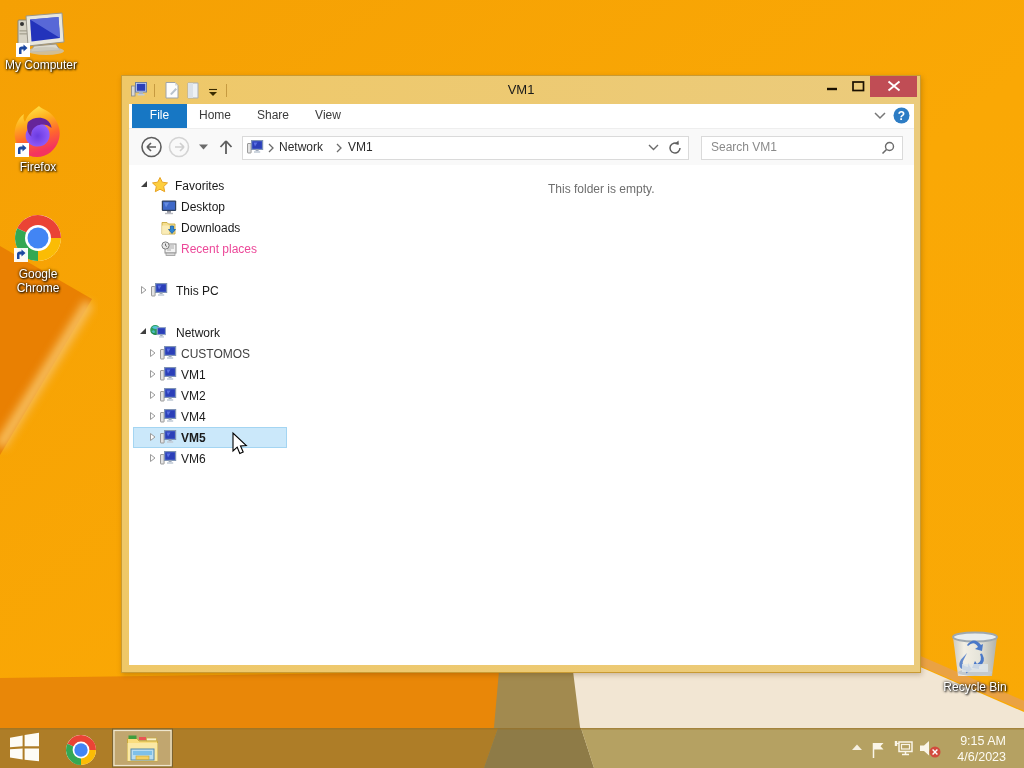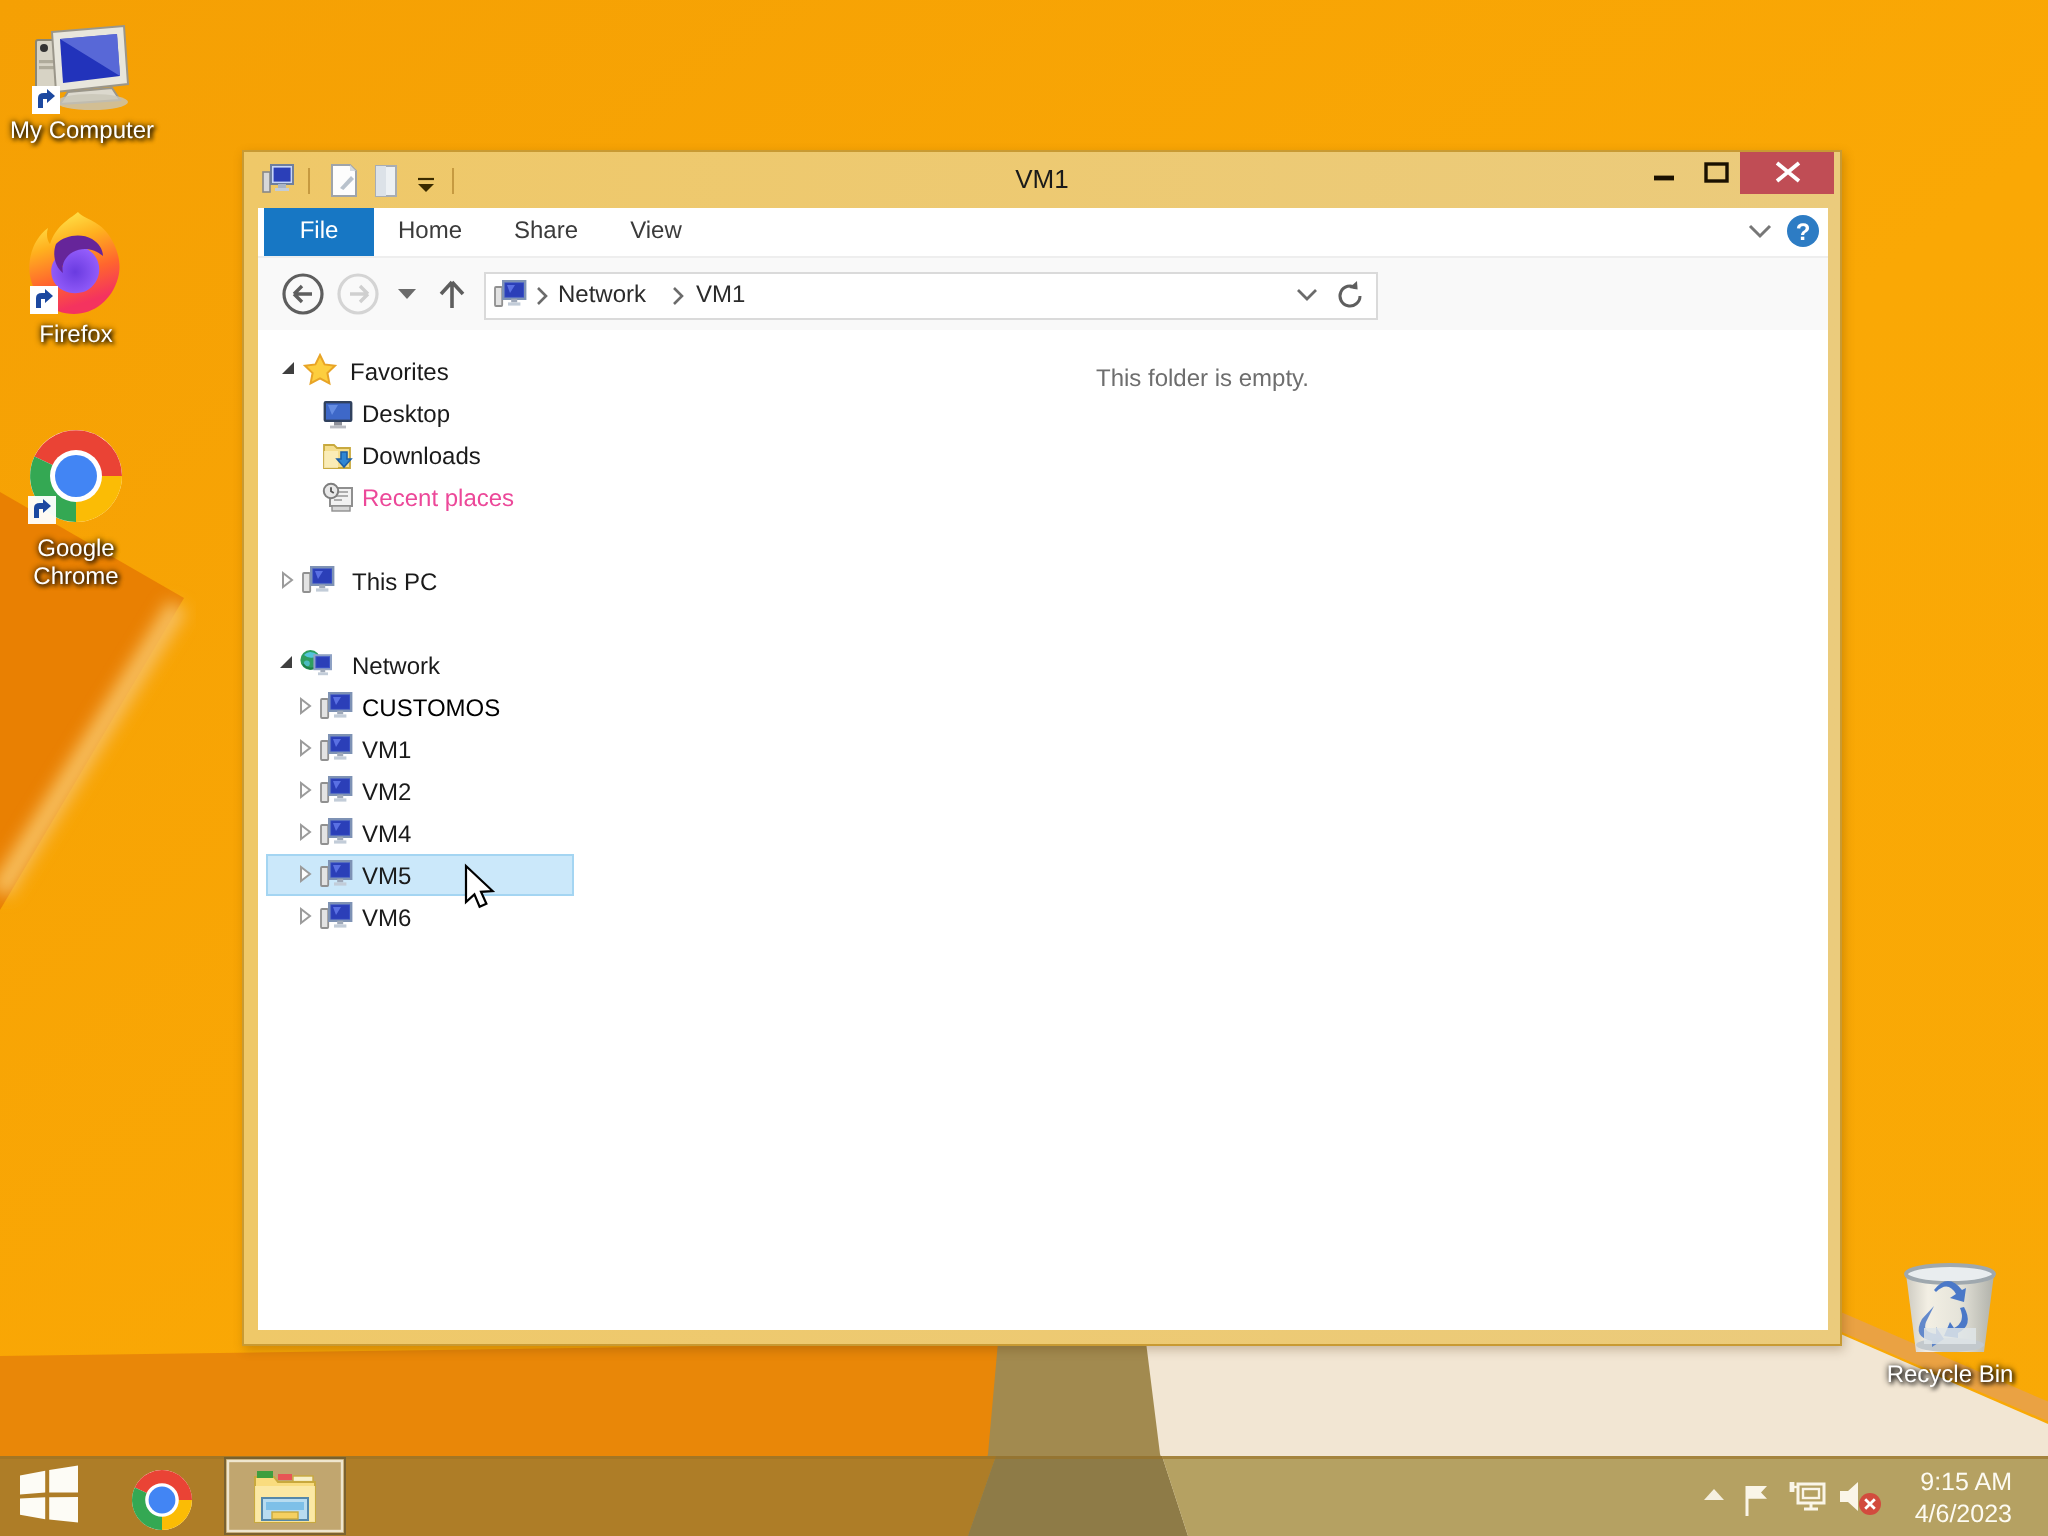--- a/index.html
+++ b/index.html
@@ -191,20 +191,27 @@
         </svg>
     </div>
 
     <div class="abs" style="left:534px;top:7px;width:25px;height:22px;background:#fff;border:1px solid #DADADA;border-left:none;">
       <svg class="abs" style="left:4px;top:3px;" width="16" height="16">
         <path d="M13,8 a5,5 0 1 1 -2,-4" fill="none" stroke="#5E5E5E" stroke-width="1.5"></path>
         <path d="M11.5,0.5 l0.3,4.3 -4.2,-0.8 Z" fill="#5E5E5E"></path>
       </svg>
     </div>
 
+    <div class="abs" style="left:572px;top:7px;width:200px;height:22px;background:#fff;border:1px solid #DADADA;">
+      <div class="abs" style="left:9px;top:3px;font-size:12px;color:#8A8A8A;">Search VM1</div>
+      <svg class="abs" style="right:7px;top:4px;" width="14" height="14">
+        <circle cx="8.5" cy="5.5" r="4" fill="none" stroke="#6B6B6B" stroke-width="1.4"></circle>
+        <path d="M5.5,8.5 l-4,4" stroke="#6B6B6B" stroke-width="1.6"></path>
+      </svg>
+    </div>
   </div>
 
   <div class="abs" style="left:7px;top:89px;right:6px;bottom:7px;background:#FFFFFF;">
 
     <div class="abs" style="left:419px;top:17px;font-size:12px;color:#6E6E6E;">This folder is empty.</div>
 
 
     <div id="tree"></div>
   </div>
 </div>
@@ -289,25 +296,25 @@
 
   <path d="M233,433 l0,18 4.2,-3.8 2.6,6.2 3.4,-1.5 -2.7,-6 5.8,-0.4 Z" fill="#fff" stroke="#000" stroke-width="1.1"></path>
 </svg>
 
 <div class="abs" style="left:175px;top:179px;font-size:12px;color:#1A1A1A;">Favorites</div>
 <div class="abs" style="left:181px;top:200px;font-size:12px;color:#1A1A1A;">Desktop</div>
 <div class="abs" style="left:181px;top:221px;font-size:12px;color:#1A1A1A;">Downloads</div>
 <div class="abs" style="left:181px;top:242px;font-size:12px;color:#ec4899;">Recent places</div>
 <div class="abs" style="left:176px;top:284px;font-size:12px;color:#1A1A1A;">This PC</div>
 <div class="abs" style="left:176px;top:326px;font-size:12px;color:#1A1A1A;">Network</div>
-<div class="abs" style="left:181px;top:347px;font-size:12px;color:#000000;">CUSTOMOS</div>
+<div class="abs" style="left:181px;top:347px;font-size:12px;color:#404040;">CUSTOMOS</div>
 <div class="abs" style="left:181px;top:368px;font-size:12px;color:#1A1A1A;">VM1</div>
 <div class="abs" style="left:181px;top:389px;font-size:12px;color:#1A1A1A;">VM2</div>
 <div class="abs" style="left:181px;top:410px;font-size:12px;color:#1A1A1A;">VM4</div>
-<div class="abs" style="left:181px;top:431px;font-size:12px;color:#1A1A1A;">VM5</div>
+<div class="abs" style="left:181px;top:431px;font-size:12px;color:#1A1A1A;font-weight:bold;">VM5</div>
 <div class="abs" style="left:181px;top:452px;font-size:12px;color:#1A1A1A;">VM6</div>
 
 <svg class="abs" style="left:0;top:728px;" width="1024" height="40">
   <polygon points="0,0 498,0 484,40 0,40" fill="#AE7D27"></polygon>
   <polygon points="498,0 581,0 594,40 484,40" fill="#8E7B47"></polygon>
   <polygon points="581,0 1024,0 1024,40 594,40" fill="#B5A162"></polygon>
   <rect x="0" y="0" width="1024" height="1.5" fill="#9A7224" opacity="0.6"></rect>
 
   <g fill="#FDFCF6">
     <polygon points="10,9.8 22.6,7.4 22.6,18.3 10,19.3"></polygon>

